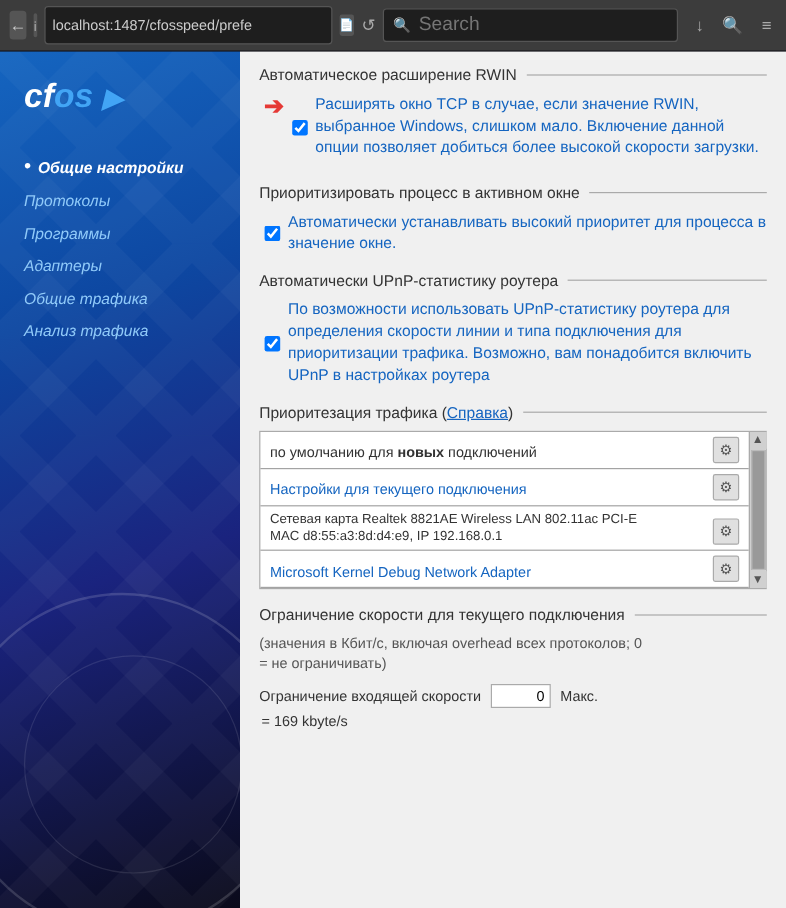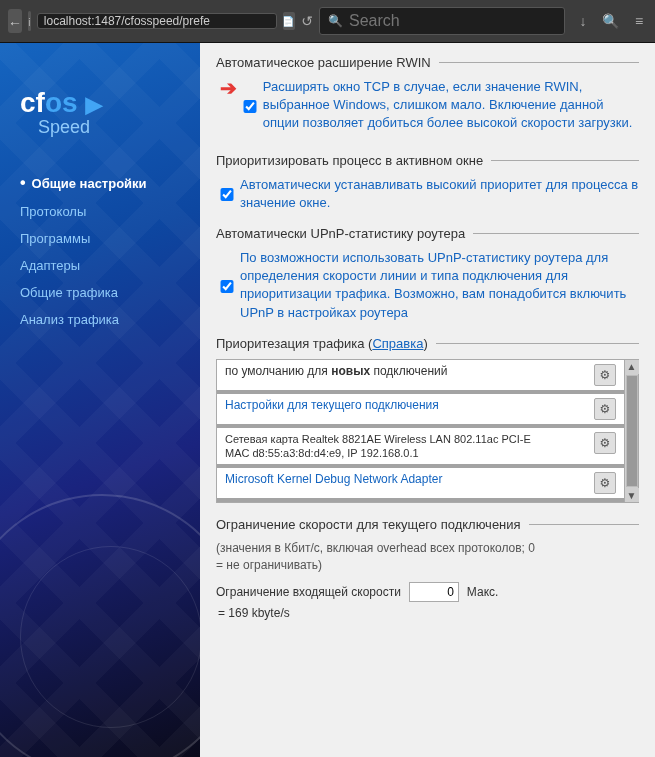--- a/index.html
+++ b/index.html
@@ -38,21 +38,21 @@
     .security-icon {
       width: 20px; height: 20px;
       background: #555;
       border-radius: 3px;
       display: flex; align-items: center; justify-content: center;
       color: #aaa;
       font-size: 11px;
     }
     .address-bar {
       flex: 0 0 240px;
-      height: 16px;
+      height: 32px;
       background: #1e1e1e;
       border: 1px solid #555;
       border-radius: 3px;
       display: flex;
       align-items: center;
       padding: 0 6px;
       gap: 4px;
     }
     .address-text {
       color: #ccc;
@@ -110,23 +110,24 @@
     .main-container {
       display: flex;
       height: calc(757px - 42px);
     }
 
     
     .sidebar {
       width: 200px;
       min-width: 200px;
       background: linear-gradient(160deg, #1565c0 0%, #0d47a1 30%, #1a237e 60%, #0a0a1a 100%);
-      padding: 36px 0;
+      padding: 13px 0;
       position: relative;
       overflow: hidden;
+      font-style: italic;
     }
     .sidebar::before {
       content: '';
       position: absolute;
       bottom: 0; left: 0; right: 0; top: 0;
       background-image: 
         linear-gradient(45deg, transparent 40%, rgba(255,255,255,0.03) 40%, rgba(255,255,255,0.03) 60%, transparent 60%),
         linear-gradient(-45deg, transparent 40%, rgba(255,255,255,0.03) 40%, rgba(255,255,255,0.03) 60%, transparent 60%);
       background-size: 80px 80px;
       pointer-events: none;
@@ -278,23 +279,23 @@
       margin-bottom: 14px;
     }
     .traffic-table {
       border: 1px solid #aaa;
       background: white;
       margin-top: 2px;
       position: relative;
     }
     .traffic-row {
       display: flex;
-      align-items: flex-start;
+      align-items: flex-end;
       padding: 4px 8px;
-      border-bottom: 4px solid #a3a3a3;
+      border-bottom: 1px solid #a3a3a3;
       min-height: 28px;
     }
     .traffic-row:last-child { border-bottom: none; }
     .traffic-row-text {
       flex: 1;
       font-size: 12px;
       color: #333;
       line-height: 1.3;
     }
     .traffic-row-text.link { color: #1565c0; }
@@ -404,21 +405,20 @@
 
 <div class="main-container">
 
   <div class="sidebar">
     <div class="sidebar-decoration"></div>
     <div class="logo-area">
       <div class="logo-cfos">
         <span>cf</span><span style="color:#42a5f5;">os</span>
         <span class="logo-arrow"> ▶</span>
       </div>
-      <div class="logo-speed">Speed</div>
     </div>
     <nav class="nav-menu">
       <div class="nav-item active">
         <span class="bullet">•</span>
         <span>Общие настройки</span>
       </div>
       <div class="nav-item">
         <span>Протоколы</span>
       </div>
       <div class="nav-item">

